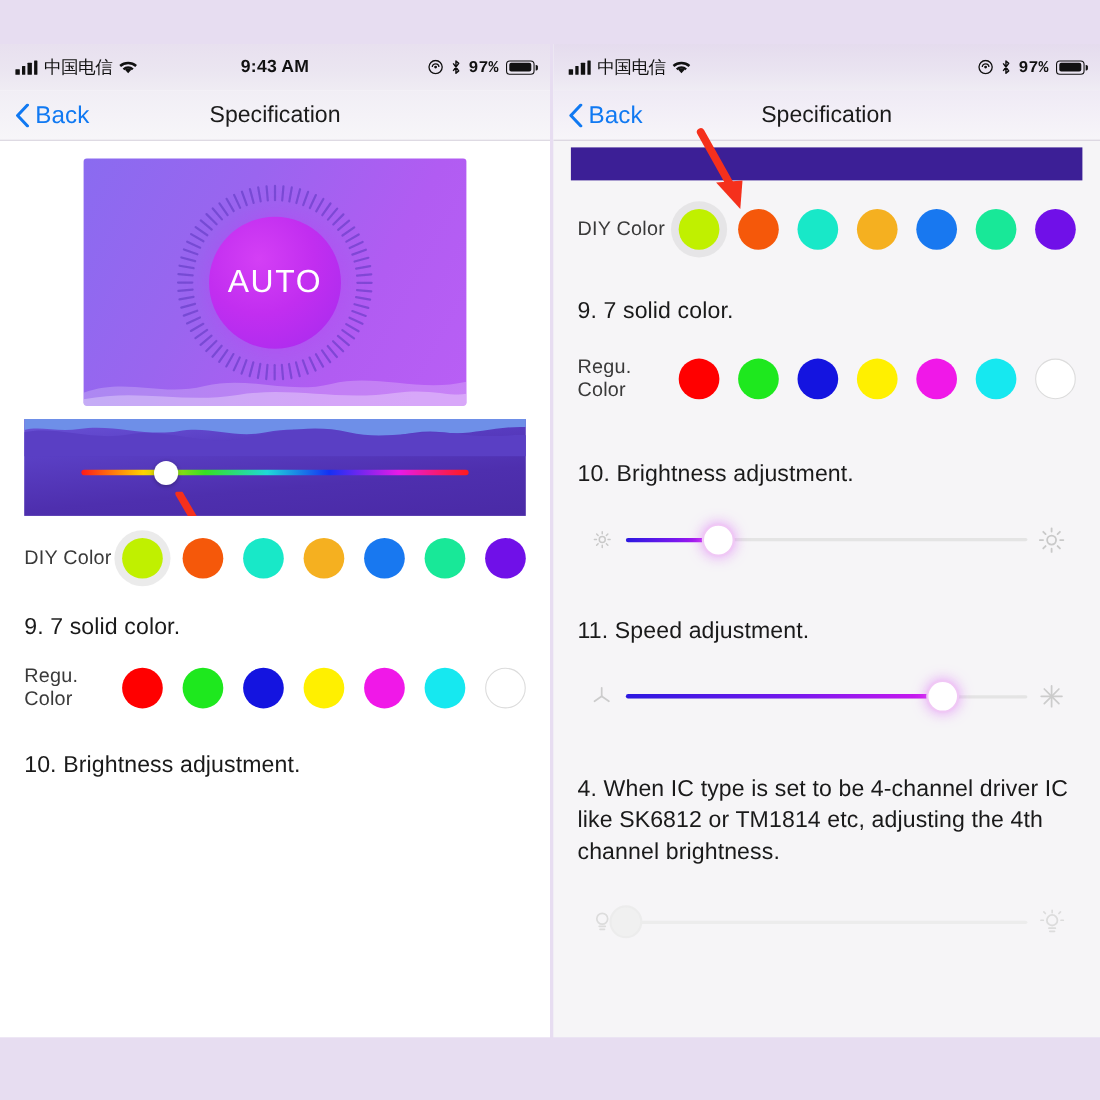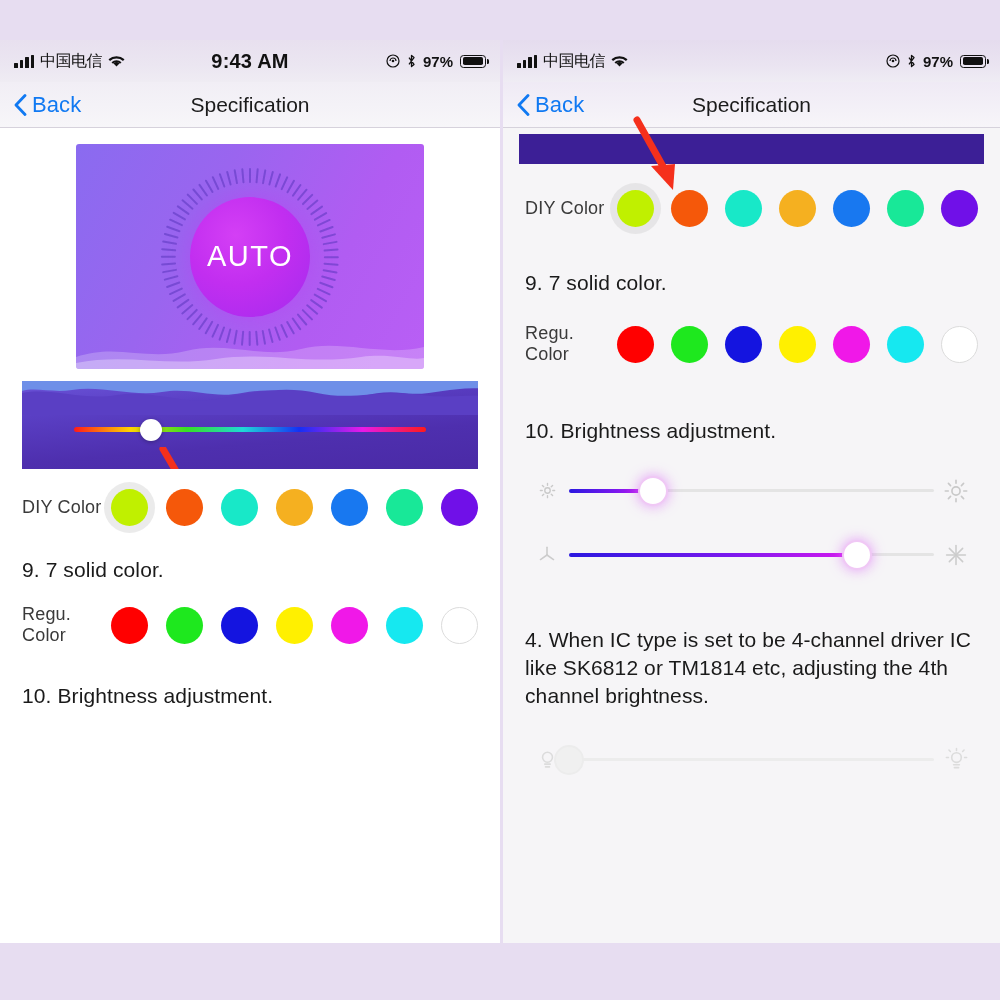--- a/index.html
+++ b/index.html
@@ -21,23 +21,23 @@
     position:relative;height:42px;
     background:linear-gradient(180deg,#e8e0ef 0%,#ebe6f1 60%,#efecf3 100%);
     display:flex;align-items:center;padding:0 14px;box-sizing:border-box;
   }
   .panel.right .statusbar{
     background:linear-gradient(180deg,#e5dcee 0%,#eae4f1 60%,#efecf4 100%);
   }
   .sb-left{display:flex;align-items:center;gap:6px;}
   .sb-right{display:flex;align-items:center;gap:7px;margin-left:auto;}
   .sb-center{position:absolute;left:0;right:0;text-align:center;pointer-events:none;}
-  .sb-time{font-size:20px;font-weight:bold;color:#111;letter-spacing:.2px;}
+  .sb-time{font-size:16px;font-weight:bold;color:#111;letter-spacing:.2px;}
   .carrier{font-size:16px;color:#111;font-family:"DejaVu Sans",sans-serif;letter-spacing:-0.5px;}
-  .batt-pct{font-size:15px;font-weight:bold;color:#111;}
+  .batt-pct{font-size:15px;font-weight:bold;color:#111;font-family:Liberation Mono, monospace;}
   .bars{display:flex;align-items:flex-end;gap:2px;height:13px;}
   .bars i{display:block;width:3.5px;background:#111;border-radius:.5px;}
   .bars i:nth-child(1){height:5px}
   .bars i:nth-child(2){height:8px}
   .bars i:nth-child(3){height:11px}
   .bars i:nth-child(4){height:13px}
   .battery{position:relative;width:26px;height:13px;border:1.6px solid #111;border-radius:3.5px;box-sizing:border-box;}
   .battery::after{content:"";position:absolute;right:-4px;top:3.5px;width:2.2px;height:5px;background:#111;border-radius:0 1.5px 1.5px 0;}
   .battery i{position:absolute;left:1.5px;top:1.5px;bottom:1.5px;width:84%;background:#111;border-radius:1.8px;}
 
@@ -421,20 +421,21 @@
         <span class="sl-icon">
           <svg width="24" height="24" viewBox="0 0 26 26">
             <circle cx="13" cy="13" r="4.4" fill="none" stroke="#c9c9c9" stroke-width="1.8"></circle>
             <g stroke="#c9c9c9" stroke-width="1.8" stroke-linecap="round">
               <path d="M13 1.4v3.2M13 21.4v3.2M1.4 13h3.2M21.4 13h3.2M4.8 4.8l2.3 2.3M18.9 18.9l2.3 2.3M21.2 4.8l-2.3 2.3M7.1 18.9l-2.3 2.3"></path>
             </g>
           </svg>
         </span>
       </div>
 
+      <div class="step" style="margin-top:50px;">11. Speed adjustment.</div>
 
       <div class="slider-row">
         <span class="sl-icon">
           <svg width="20" height="20" viewBox="0 0 22 22">
             <g stroke="#cccccc" stroke-width="1.7" stroke-linecap="round" fill="none">
               <path d="M11 11 L11 2.5"></path>
                 <path d="M11 11 L3.8 16"></path>
                 <path d="M11 11 L18.2 16"></path>
             </g>
           </svg>

